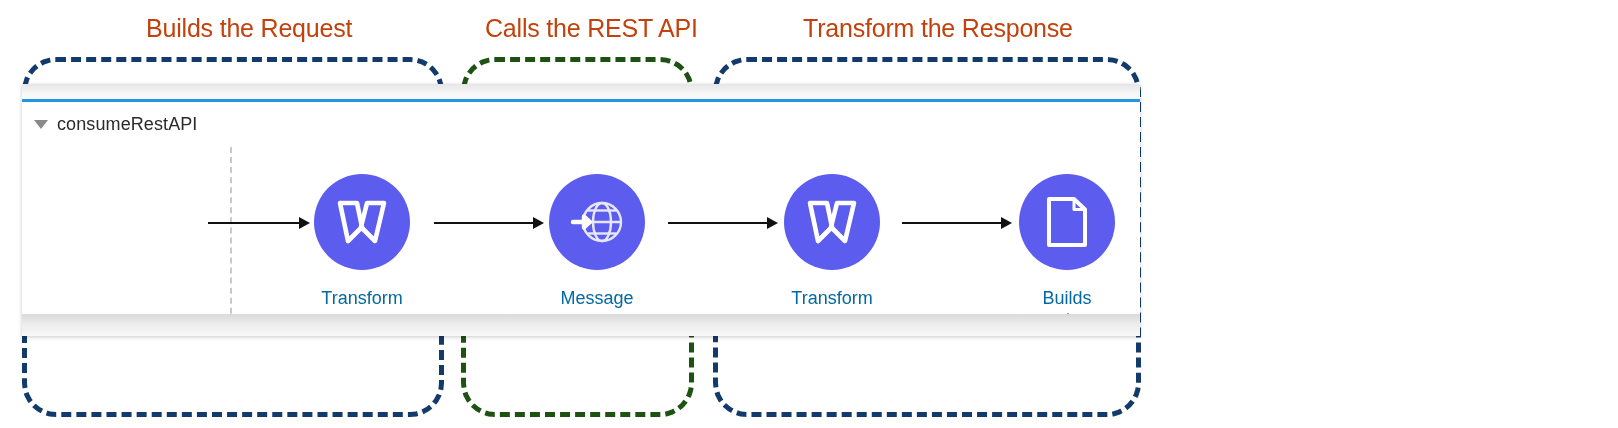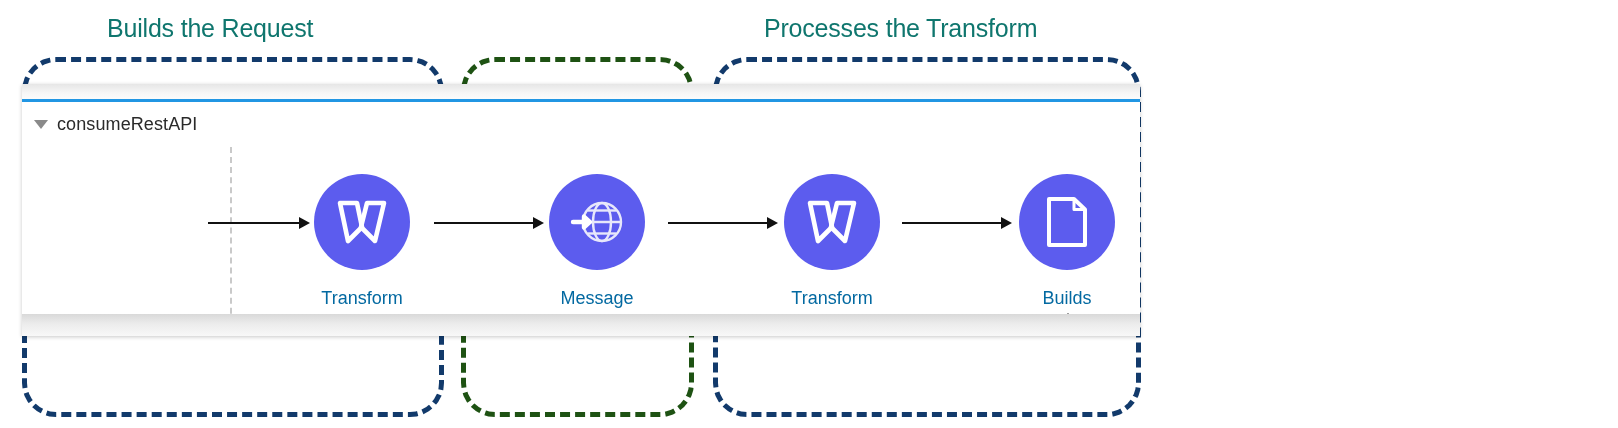--- a/index.html
+++ b/index.html
@@ -13,24 +13,25 @@
     width: 1618px;
     height: 428px;
     overflow: hidden;
     background: #ffffff;
   }
 
   
   .annotation-label {
     position: absolute;
     font-size: 25px;
-    color: #0f766e;
+    color: #c2410c;
     white-space: nowrap;
     letter-spacing: -0.2px;
     line-height: 1;
+    margin-left: 39px;
   }
   #ann-label-0 { left: 107px; top: 16px; }
   #ann-label-1 { left: 446px; top: 16px; }
   #ann-label-2 { left: 764px; top: 16px; }
 
   
   .annotation-box {
     position: absolute;
     border-style: dashed;
     border-width: 5px;
@@ -184,21 +185,22 @@
     height: 51px;
     border-left: 2px solid #9e9e9e;
   }
 </style>
 </head>
 <body>
 
 <div id="root">
 
   <div class="annotation-label" id="ann-label-0">Builds the Request</div>
-  <div class="annotation-label" id="ann-label-2">Processes the Transform</div>
+  <div class="annotation-label" id="ann-label-1">Calls the REST API</div>
+  <div class="annotation-label" id="ann-label-2">Transform the Response</div>
 
   <div class="annotation-box" id="ann-box-0"></div>
   <div class="annotation-box" id="ann-box-1"></div>
   <div class="annotation-box" id="ann-box-2"></div>
 
   <div id="flow-container">
 
     <div id="flow-topbar"></div>
     <div id="flow-bottombar"></div>
 

